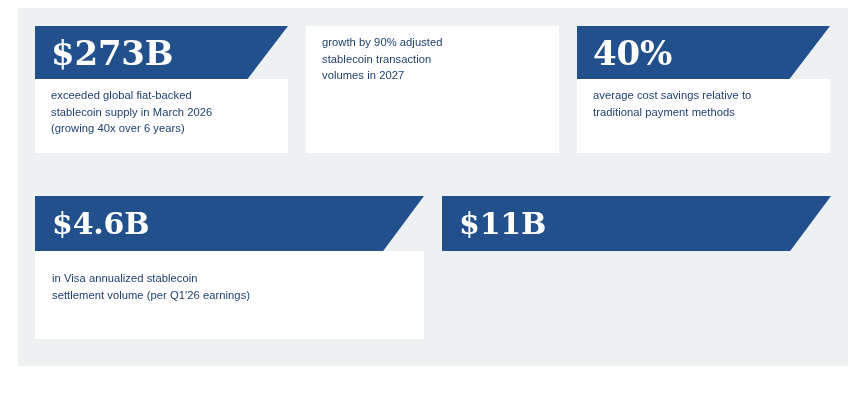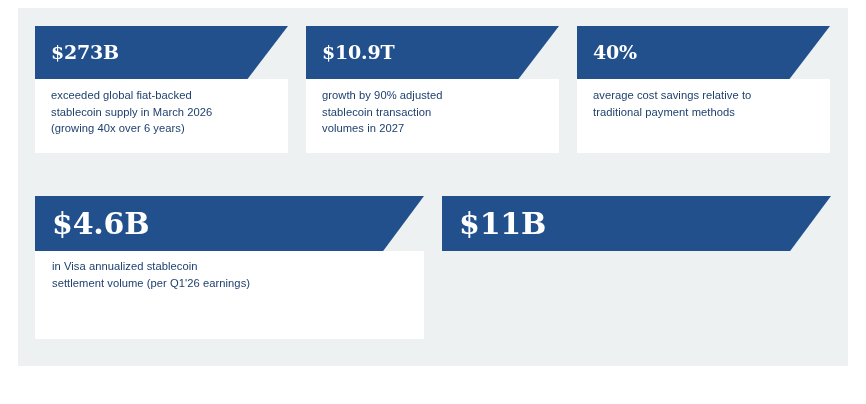--- a/index.html
+++ b/index.html
@@ -74,21 +74,21 @@
   }
   .row-2 .stat-header {
     height: 55px;
     -webkit-clip-path: polygon(0 0, 100% 0, 100% 0, 89.5% 100%, 0 100%);
     clip-path: polygon(0 0, 100% 0, 100% 0, 89.5% 100%, 0 100%);
   }
 
   .stat-value {
     font-family: "DejaVu Serif", "Liberation Serif", serif;
     font-weight: bold;
-    font-size: 19px;
+    font-size: 34px;
     letter-spacing: -0.2px;
     color: #ffffff;
     margin-left: 16px;
     line-height: 1;
     white-space: nowrap;
   }
   .row-2 .stat-value {
     font-size: 30px;
     margin-left: 17px;
   }
@@ -102,21 +102,21 @@
 
   .stat-desc {
     color: #1d3f6e;
     font-size: 11.2px;
     line-height: 16.5px;
     padding: 8px 16px 0 16px;
     white-space: pre-line;
     letter-spacing: 0.05px;
   }
   .row-2 .stat-desc {
-    padding: 7px 16px 0 17px;
+    padding: 19px 16px 0 17px;
   }
 
   
   .footer {
     position: absolute;
     left: 0;
     top: 366px;
     width: 866px;
     height: 38px;
     background: #ffffff;
@@ -136,23 +136,20 @@
         <div class="stat-value">$273B</div>
       </div>
       <div class="stat-body">
         <div class="stat-desc">exceeded global fiat-backed
 stablecoin supply in March 2026
 (growing 40x over 6 years)</div>
       </div>
     </div>
 
     <div class="stat-card">
-      <div class="stat-header">
-        <div class="stat-value">$10.9T</div>
-      </div>
       <div class="stat-body">
         <div class="stat-desc">growth by 90% adjusted
 stablecoin transaction
 volumes in 2027</div>
       </div>
     </div>
 
     <div class="stat-card">
       <div class="stat-header">
         <div class="stat-value">40%</div>

